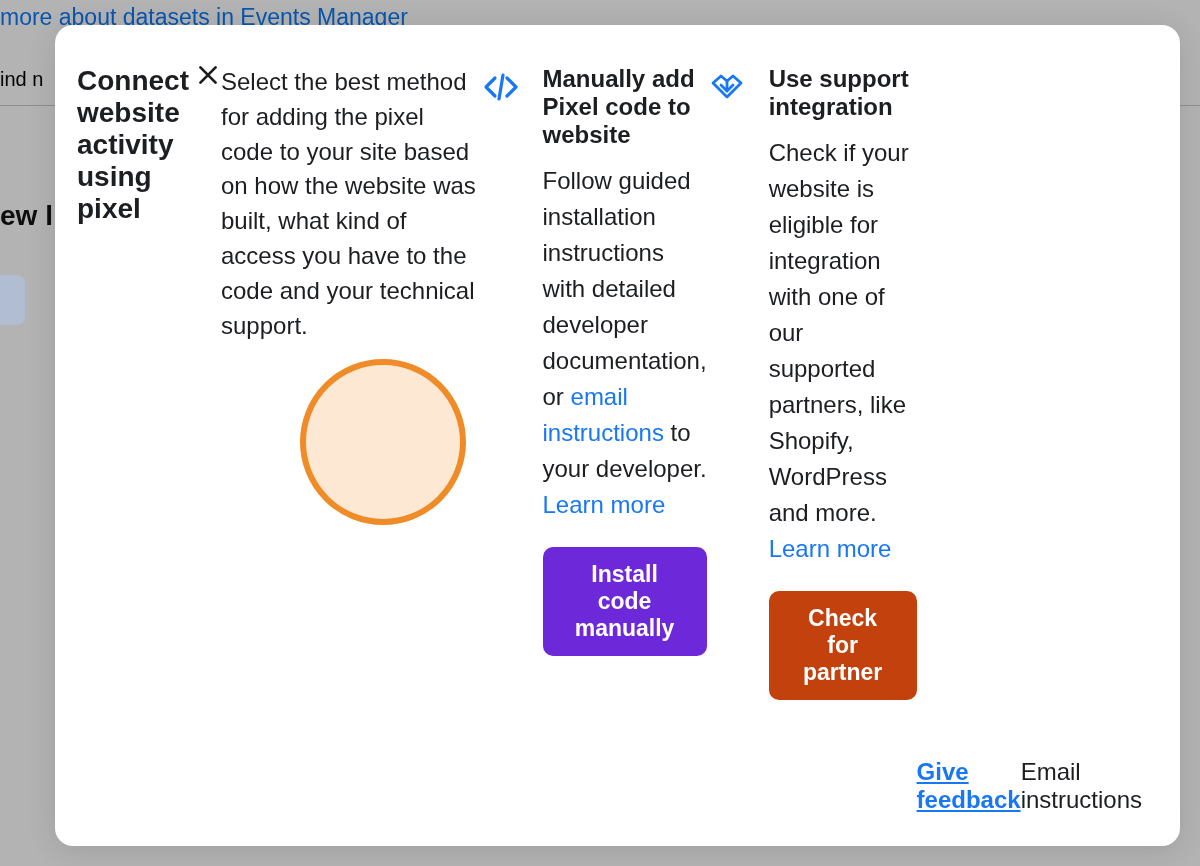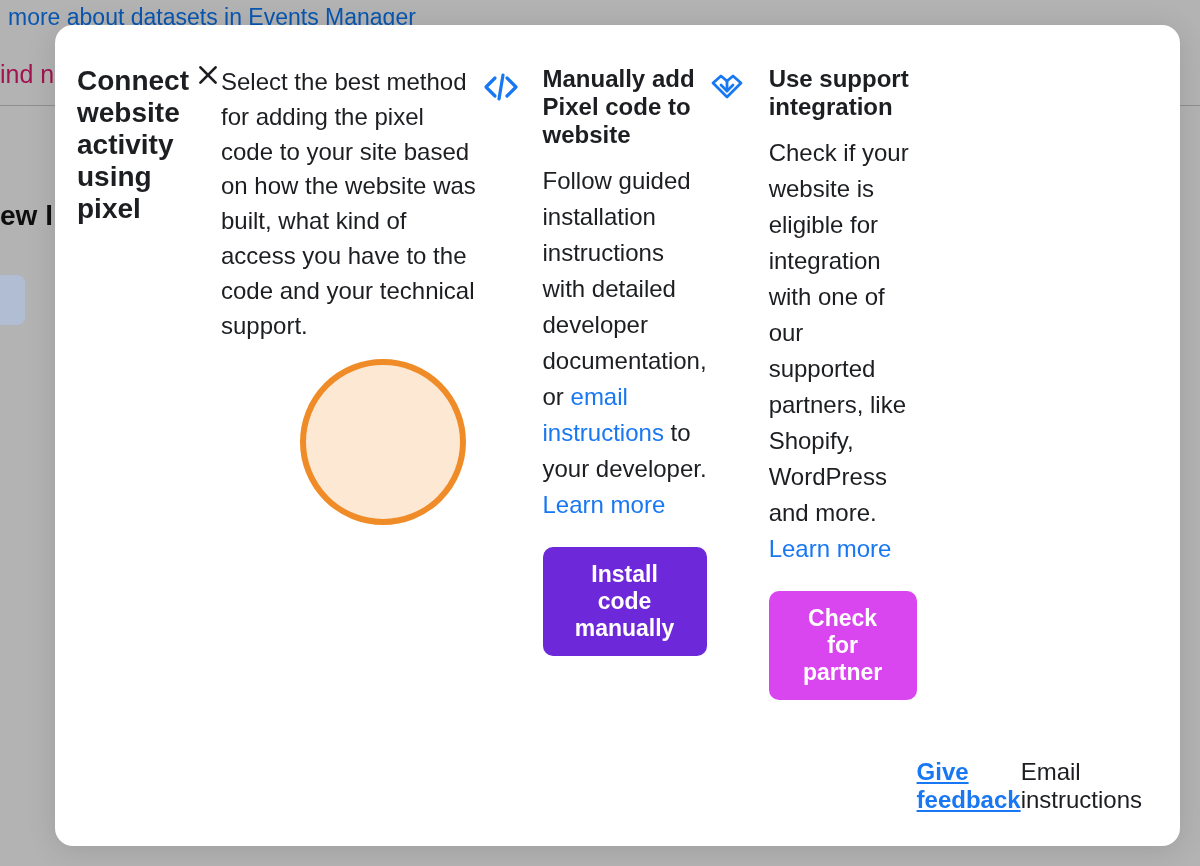--- a/index.html
+++ b/index.html
@@ -23,28 +23,27 @@
       height: 100%;
       background: rgba(0,0,0,0.15);
     }
     .bg-link {
       position: absolute;
       top: 4px;
       left: 0;
       color: #0a66d0;
       font-size: 23px;
       font-weight: 500;
-      margin-left: 8px;
     }
     .bg-text-1 {
       position: absolute;
-      top: 60px;
-      left: 0;
-      font-size: 25px;
-      color: #be185d;
+      top: 68px;
+      left: 0;
+      font-size: 20px;
+      color: #000000;
     }
     .bg-text-2 {
       position: absolute;
       top: 200px;
       left: 0;
       font-size: 28px;
       font-weight: 700;
       color: #111;
     }
     .bg-divider {
@@ -138,21 +137,21 @@
       line-height: 1.5;
       color: #1c1e21;
       margin-bottom: 24px;
     }
     .option-text a {
       color: #1877f2;
       text-decoration: none;
     }
     .primary-btn {
       display: inline-block;
-      background: #d946ef;
+      background: #c2410c;
       color: #ffffff;
       font-size: 23px;
       font-weight: 600;
       padding: 14px 26px;
       border-radius: 10px;
       border: none;
       cursor: pointer;
     }
     .primary-btn.highlighted {
       background: #6d28d9;

